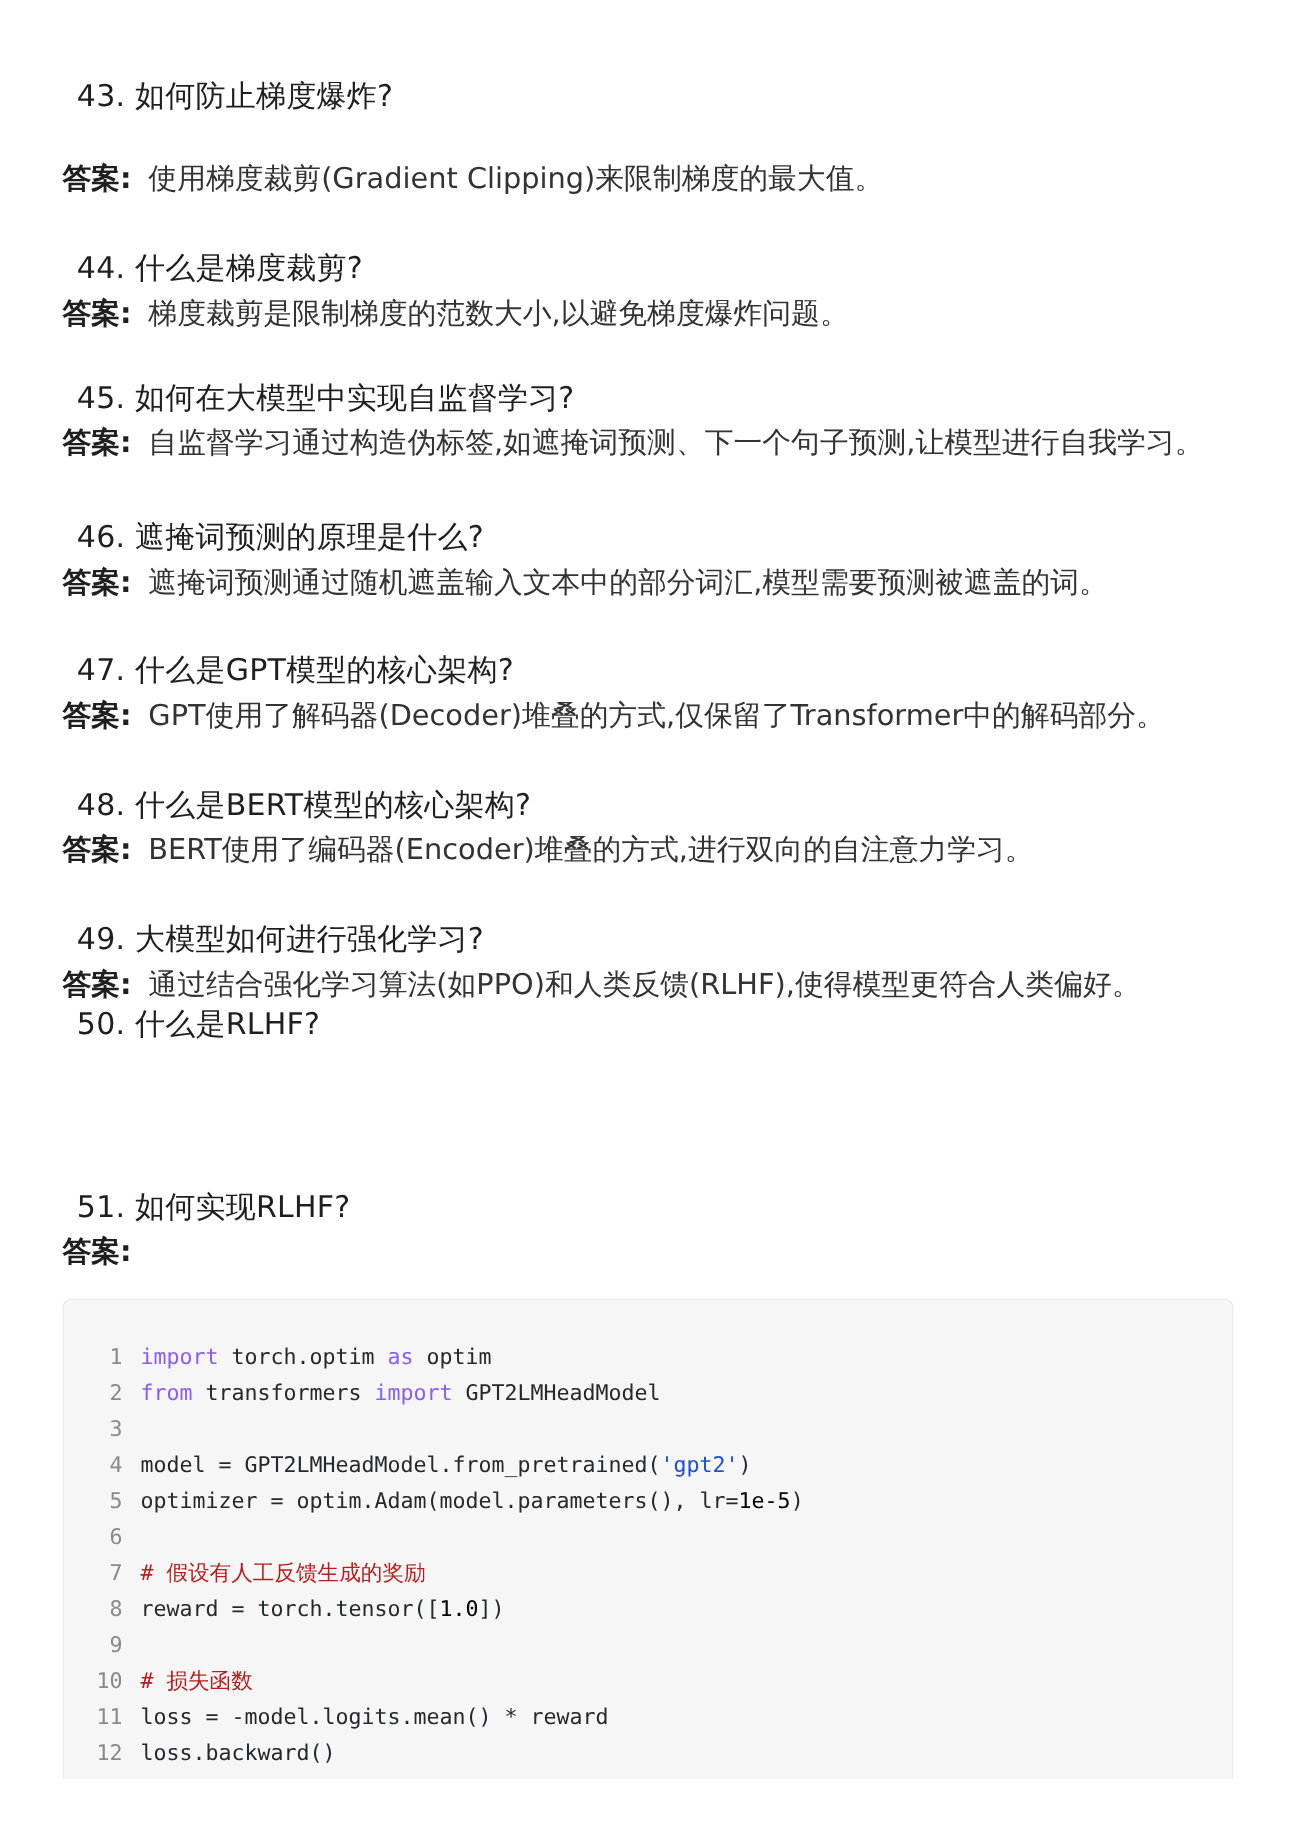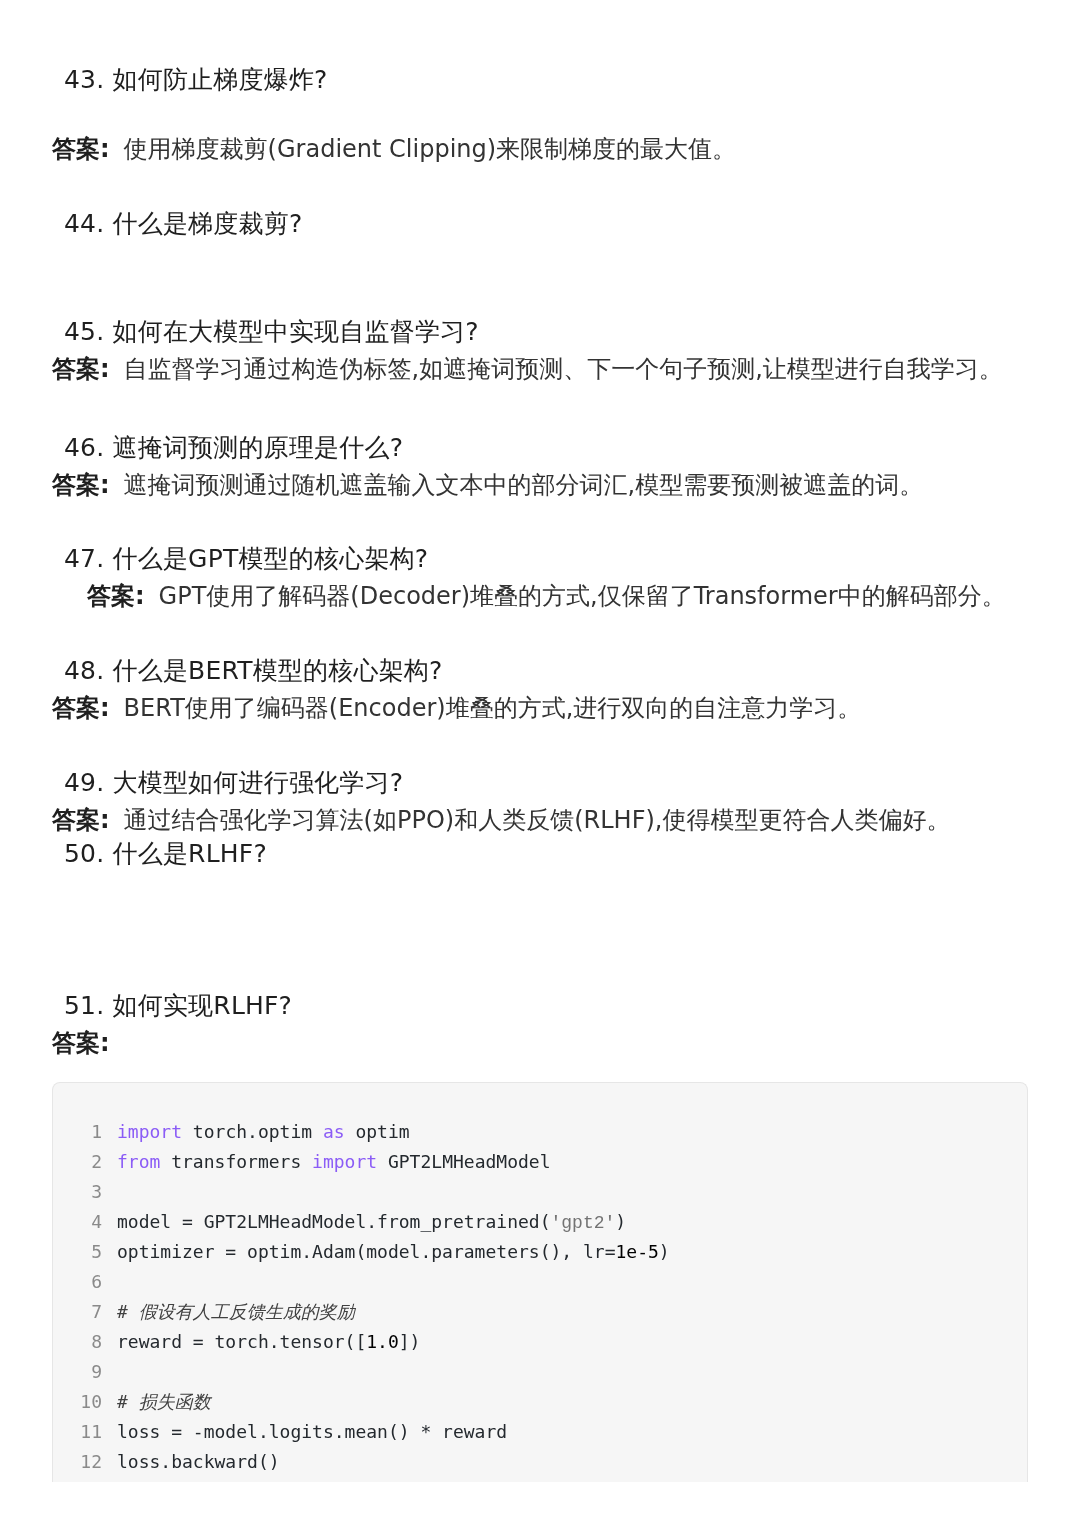--- a/index.html
+++ b/index.html
@@ -80,51 +80,52 @@
       display: inline-block;
       width: 64px;
       text-align: right;
       color: #8a8a8a;
       padding-right: 15px;
       box-sizing: border-box;
       flex: none;
     }
     .src { color: #24292e; }
     .kw { color: #8b5cf6; }
-    .str { color: #737373; font-family: Liberation Mono, monospace; }
+    .str { color: #1d4ed8; }
     .num { color: #000000; }
-    .cmt { color: #404040; font-style: italic; }
+    .cmt { color: #b91c1c; }
   </style>
 </head>
 <body>
 
 <div class="page">
 
   <div class="qa" style="top:50px;">
     <h3 class="question">43. 如何防止梯度爆炸?</h3>
     <p class="answer" style="top:84px;"><span class="answer-label">答案:</span><span>使用梯度裁剪(Gradient Clipping)来限制梯度的最大值。</span></p>
   </div>
 
   <div class="qa" style="top:194px;">
     <h3 class="question">44. 什么是梯度裁剪?</h3>
+    <p class="answer" style="top:52px;"><span class="answer-label">答案:</span><span>梯度裁剪是限制梯度的范数大小,以避免梯度爆炸问题。</span></p>
   </div>
 
   <div class="qa" style="top:302px;">
     <h3 class="question">45. 如何在大模型中实现自监督学习?</h3>
     <p class="answer" style="top:52px;"><span class="answer-label">答案:</span><span>自监督学习通过构造伪标签,如遮掩词预测、下一个句子预测,让模型进行自我学习。</span></p>
   </div>
 
   <div class="qa" style="top:418px;">
     <h3 class="question">46. 遮掩词预测的原理是什么?</h3>
     <p class="answer" style="top:52px;"><span class="answer-label">答案:</span><span>遮掩词预测通过随机遮盖输入文本中的部分词汇,模型需要预测被遮盖的词。</span></p>
   </div>
 
   <div class="qa" style="top:529px;">
     <h3 class="question">47. 什么是GPT模型的核心架构?</h3>
-    <p class="answer" style="top:52px;margin-left:35px;"><span class="answer-label">答案:</span><span>GPT使用了解码器(Decoder)堆叠的方式,仅保留了Transformer中的解码部分。</span></p>
+    <p class="answer" style="top:52px;"><span class="answer-label">答案:</span><span>GPT使用了解码器(Decoder)堆叠的方式,仅保留了Transformer中的解码部分。</span></p>
   </div>
 
   <div class="qa" style="top:641px;">
     <h3 class="question">48. 什么是BERT模型的核心架构?</h3>
     <p class="answer" style="top:52px;"><span class="answer-label">答案:</span><span>BERT使用了编码器(Encoder)堆叠的方式,进行双向的自注意力学习。</span></p>
   </div>
 
   <div class="qa" style="top:753px;">
     <h3 class="question">49. 大模型如何进行强化学习?</h3>
     <p class="answer" style="top:52px;"><span class="answer-label">答案:</span><span>通过结合强化学习算法(如PPO)和人类反馈(RLHF),使得模型更符合人类偏好。</span></p>

